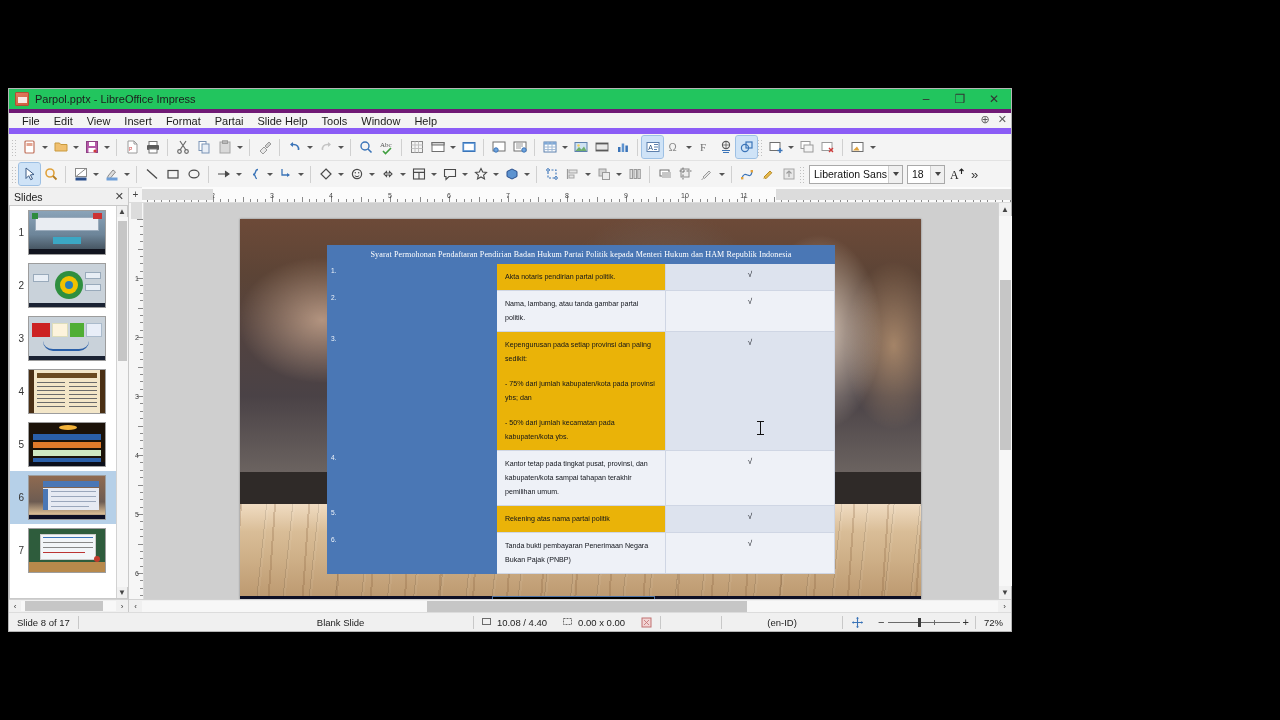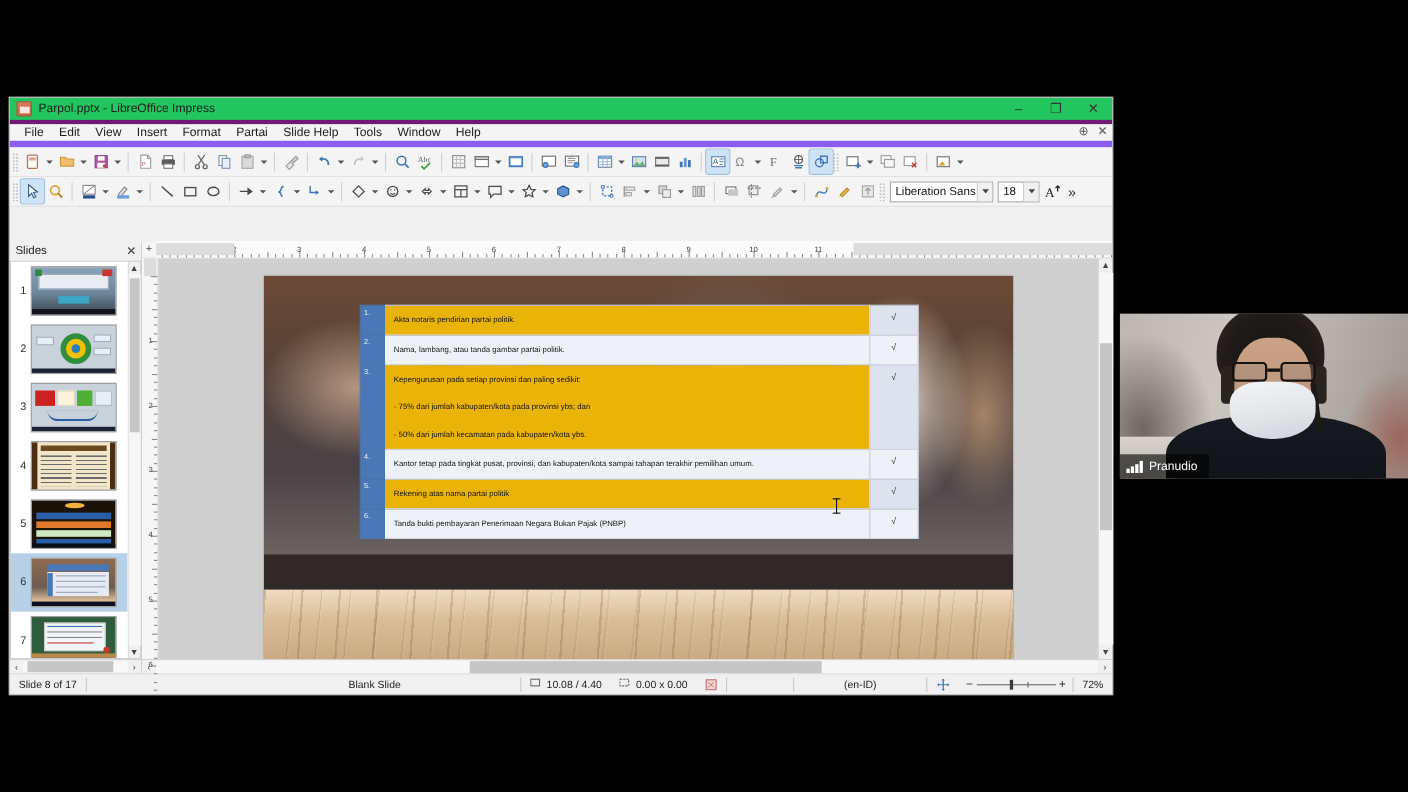--- a/index.html
+++ b/index.html
@@ -89,21 +89,21 @@
   .font-name-box { width: 94px; }
   .font-size-box { width: 38px; }
   .fb-text { flex: 1 1 auto; padding-left: 4px; white-space: nowrap; overflow: hidden; }
   .fb-caret { width: 14px; height: 17px; background: #f0f0f0; border-left: 1px solid #cfcfcf;
     display: flex; align-items: center; justify-content: center; }
   .fb-caret::after { content:""; border-left: 3px solid transparent; border-right: 3px solid transparent;
     border-top: 4px solid #444; }
   .tb-more { font-size: 13px; color: #333; padding: 0 3px; flex:none; }
 
   
-  .body-row { flex: 1 1 auto; display: flex; min-height: 0; margin-top: 32px; }
+  .body-row { flex: 1 1 auto; display: flex; min-height: 0; }
 
   
   .slides-panel {
     width: 120px; background: #f0f0f0; border-right: 1px solid #c9c9c9;
     display: flex; flex-direction: column; flex: none;
   }
   .sp-header {
     height: 17px; display: flex; align-items: center;
     font-size: 10.5px; color: #1b1b1b; padding-left: 5px; background: #f0f0f0;
   }
@@ -1142,20 +1142,23 @@
               <div class="slide-bg">
                 <div class="bg-blur-top"></div>
                 <div class="bg-wood"></div>
                 <div class="bg-darkbar">
                   <div class="seg"></div>
                 </div>
               </div>
 
               <table class="ptable">
                 <tbody>
+                    <tr class="hdr">
+                  <td colspan="3">Syarat Permohonan Pendaftaran Pendirian Badan Hukum Partai Politik kepada Menteri Hukum dan HAM Republik Indonesia</td>
+                </tr>
 
                 <tr>
                   <td class="num">1.</td>
                   <td class="txt">Akta notaris pendirian partai politik.</td>
                   <td class="chk">√</td>
                 </tr>
 
                 <tr class="alt">
                   <td class="num">2.</td>
                   <td class="txt">Nama, lambang, atau tanda gambar partai politik.</td>
@@ -1265,38 +1268,13 @@
           <span class="minor"></span>
           <span class="zs-knob"></span>
         </span>
         <span class="zs-sign">+</span>
       </div>
       <div class="sb-sep"></div>
       <div class="sb-cell">72%</div>
     </div>
   </div>
 
-  <div id="webcam">
-    <div class="cam-wall"></div>
-    <div class="cam-desk"></div>
-    <div class="cam-body"></div>
-    <div class="cam-hair"></div>
-    <div class="cam-face"></div>
-    <div class="cam-strap l"></div>
-    <div class="cam-strap r"></div>
-    <div class="cam-mic"></div>
-    <div class="cam-glasses">
-      <span class="lens l"></span>
-      <span class="bridge"></span>
-      <span class="lens r"></span>
-    </div>
-    <div class="cam-mask"></div>
-    <div class="cam-label">
-      <span class="bars">
-          <i></i>
-          <i></i>
-          <i></i>
-          <i></i>
-        </span>
-      <span>Pranudio</span>
-    </div>
-  </div>
 </div>
 
 </body></html>

